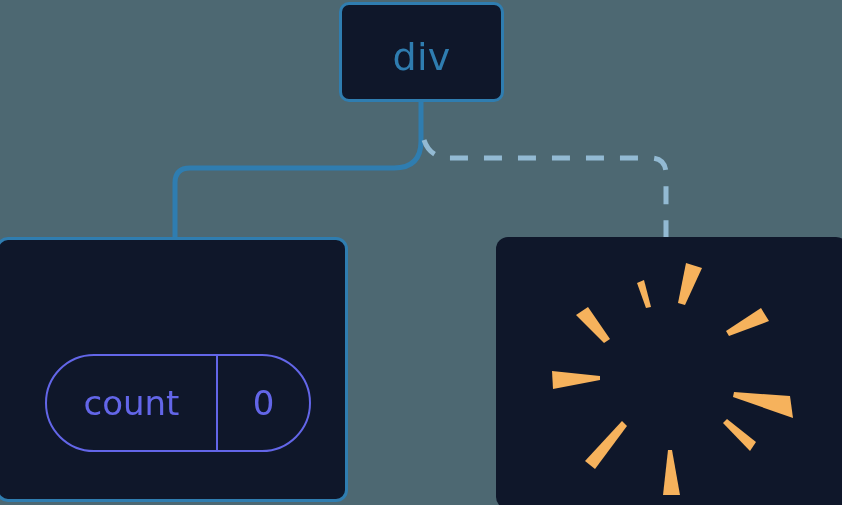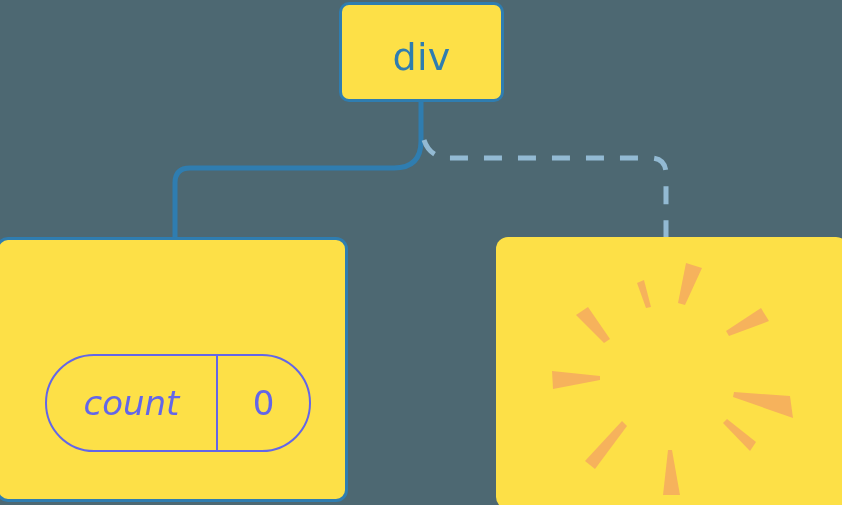--- a/index.html
+++ b/index.html
@@ -26,21 +26,21 @@
     left: 0;
     top: 0;
     width: 842px;
     height: 505px;
     pointer-events: none;
   }
 
   
   .node {
     position: absolute;
-    background: #fde047;
+    background: #0f172a;
     box-sizing: border-box;
   }
   .node-div {
     left: 339px;
     top: 2px;
     width: 165px;
     height: 100px;
     border: 3px solid #2f7db0;
     border-radius: 10px;
   }
@@ -97,21 +97,20 @@
   }
   .pill-key {
     flex: 0 0 171px;
     display: flex;
     align-items: center;
     justify-content: center;
     color: #6366e8;
     font-size: 34px;
     border-right: 2px solid #6366e8;
     box-sizing: border-box;
-    font-style: italic;
   }
   .pill-value {
     flex: 1 1 auto;
     display: flex;
     align-items: center;
     justify-content: center;
     color: #6366e8;
     font-size: 34px;
   }
 

